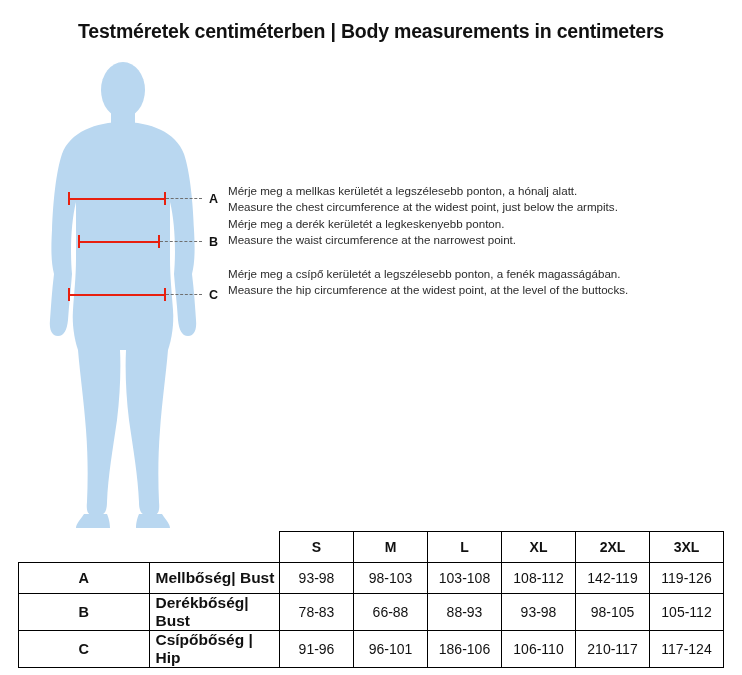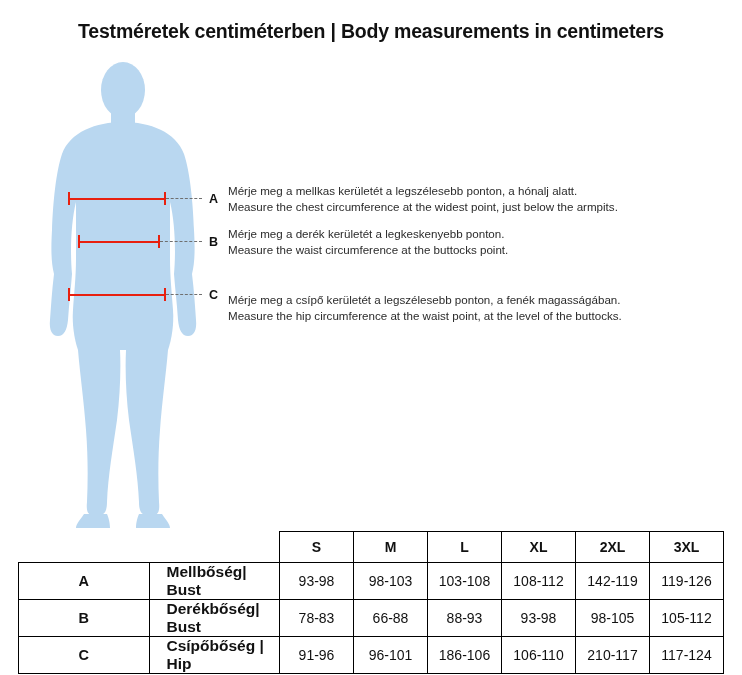--- a/index.html
+++ b/index.html
@@ -109,21 +109,21 @@
     font-weight: bold;
   }
   table.sizes .row-letter {
     width: 30px;
     font-size: 14.5px;
     font-weight: bold;
   }
   table.sizes .row-name {
     width: 215px;
     text-align: left;
-    padding-left: 17px;
+    padding-left: 6px;
     font-size: 15.5px;
     font-weight: bold;
   }
   table.sizes .val {
     width: 73px;
     font-size: 14px;
   }
 </style>
 </head>
 <body>
@@ -193,33 +193,33 @@
   <div class="instr" style="left:228px; top:183px;">
     <span class="hu">Mérje meg a mellkas kerületét a legszélesebb ponton, a hónalj alatt.</span>
     <span class="en">Measure the chest circumference at the widest point, just below the armpits.</span>
   </div>
 
   <div class="meas-line" style="left:78px; top:241px; width:82px;"></div>
   <div class="meas-cap" style="left:78px; top:235px; height:13px;"></div>
   <div class="meas-cap" style="left:158px; top:235px; height:13px;"></div>
   <div class="leader" style="left:160px; top:241px; width:42px;"></div>
   <div class="meas-letter" style="left:209px; top:235px;">B</div>
-  <div class="instr" style="left:228px; top:226px;">
+  <div class="instr" style="left:228px; top:216px;">
     <span class="hu">Mérje meg a derék kerületét a legkeskenyebb ponton.</span>
-    <span class="en">Measure the waist circumference at the buttocks point.</span>
+    <span class="en">Measure the waist circumference at the narrowest point.</span>
   </div>
 
   <div class="meas-line" style="left:68px; top:294px; width:98px;"></div>
   <div class="meas-cap" style="left:68px; top:288px; height:13px;"></div>
   <div class="meas-cap" style="left:164px; top:288px; height:13px;"></div>
   <div class="leader" style="left:166px; top:294px; width:36px;"></div>
   <div class="meas-letter" style="left:209px; top:288px;">C</div>
-  <div class="instr" style="left:228px; top:292px;">
+  <div class="instr" style="left:228px; top:266px;">
     <span class="hu">Mérje meg a csípő kerületét a legszélesebb ponton, a fenék magasságában.</span>
-    <span class="en">Measure the hip circumference at the waist point, at the level of the buttocks.</span>
+    <span class="en">Measure the hip circumference at the widest point, at the level of the buttocks.</span>
   </div>
 
   <div class="table-wrap">
     <table class="sizes">
       <thead>
         <tr>
           <th class="corner-blank"></th>
           <th class="corner-blank"></th>
           <th class="hdr-size val">S</th>
           <th class="hdr-size val">M</th>

